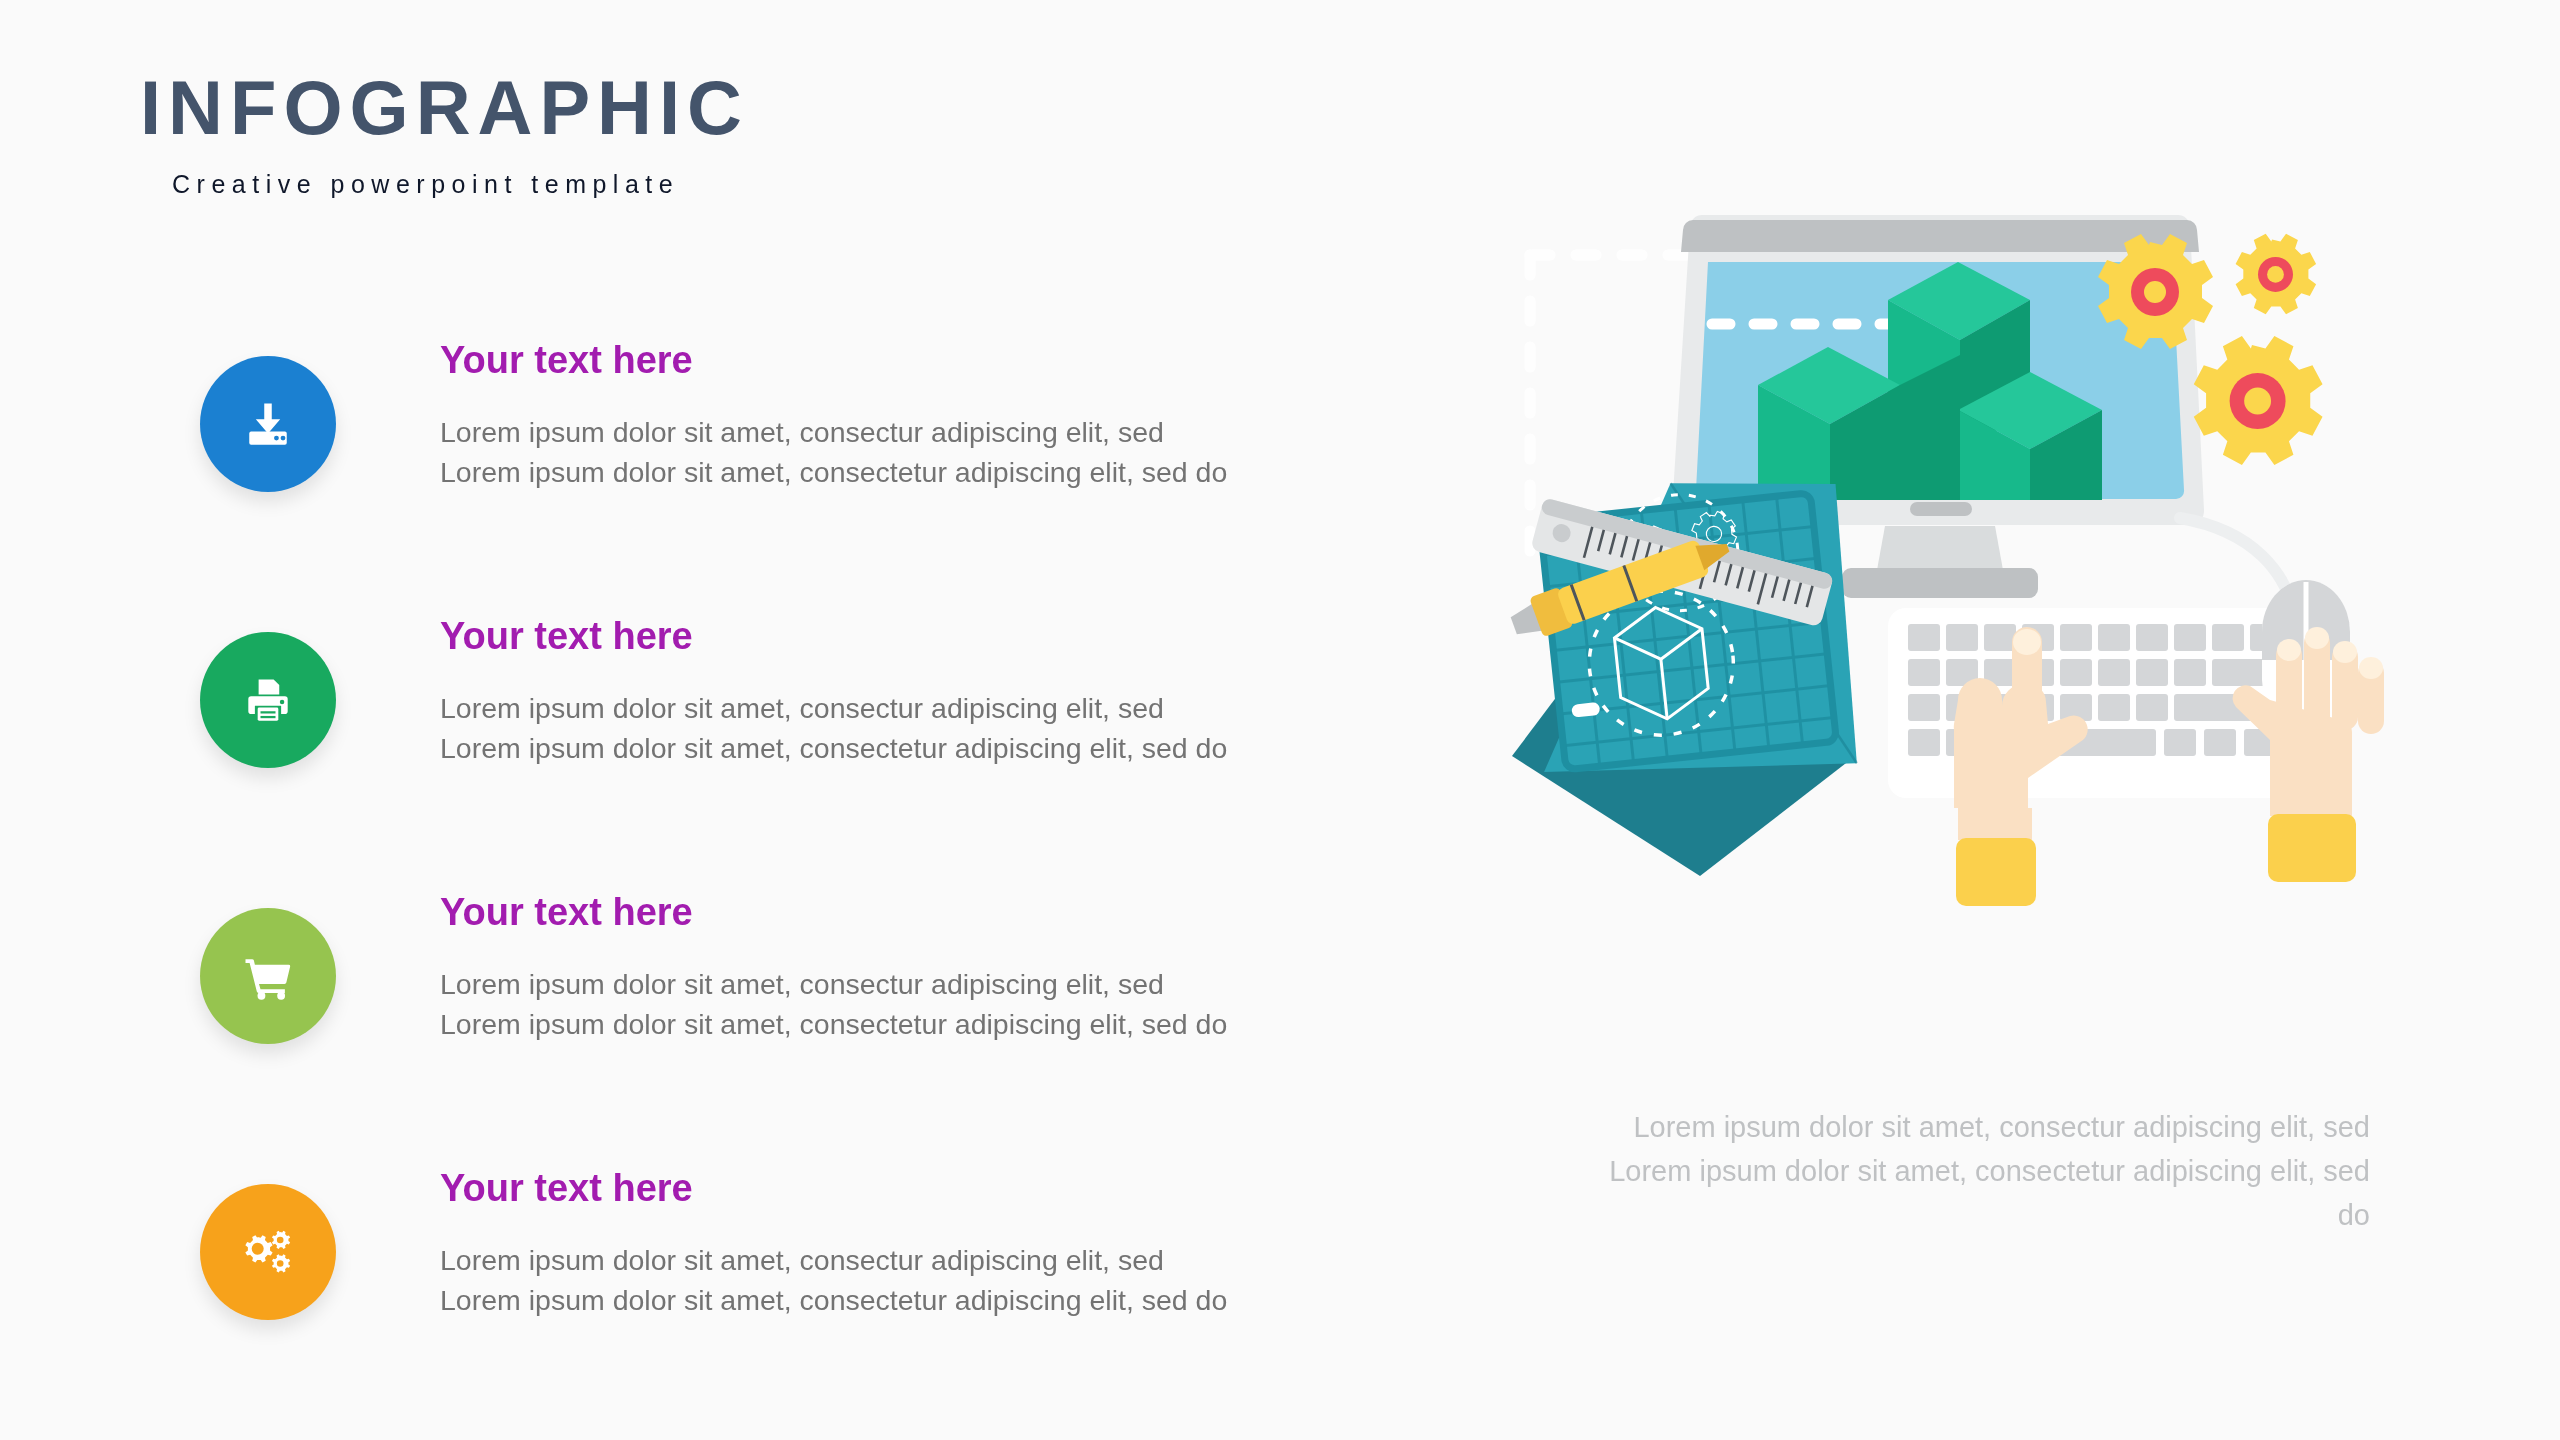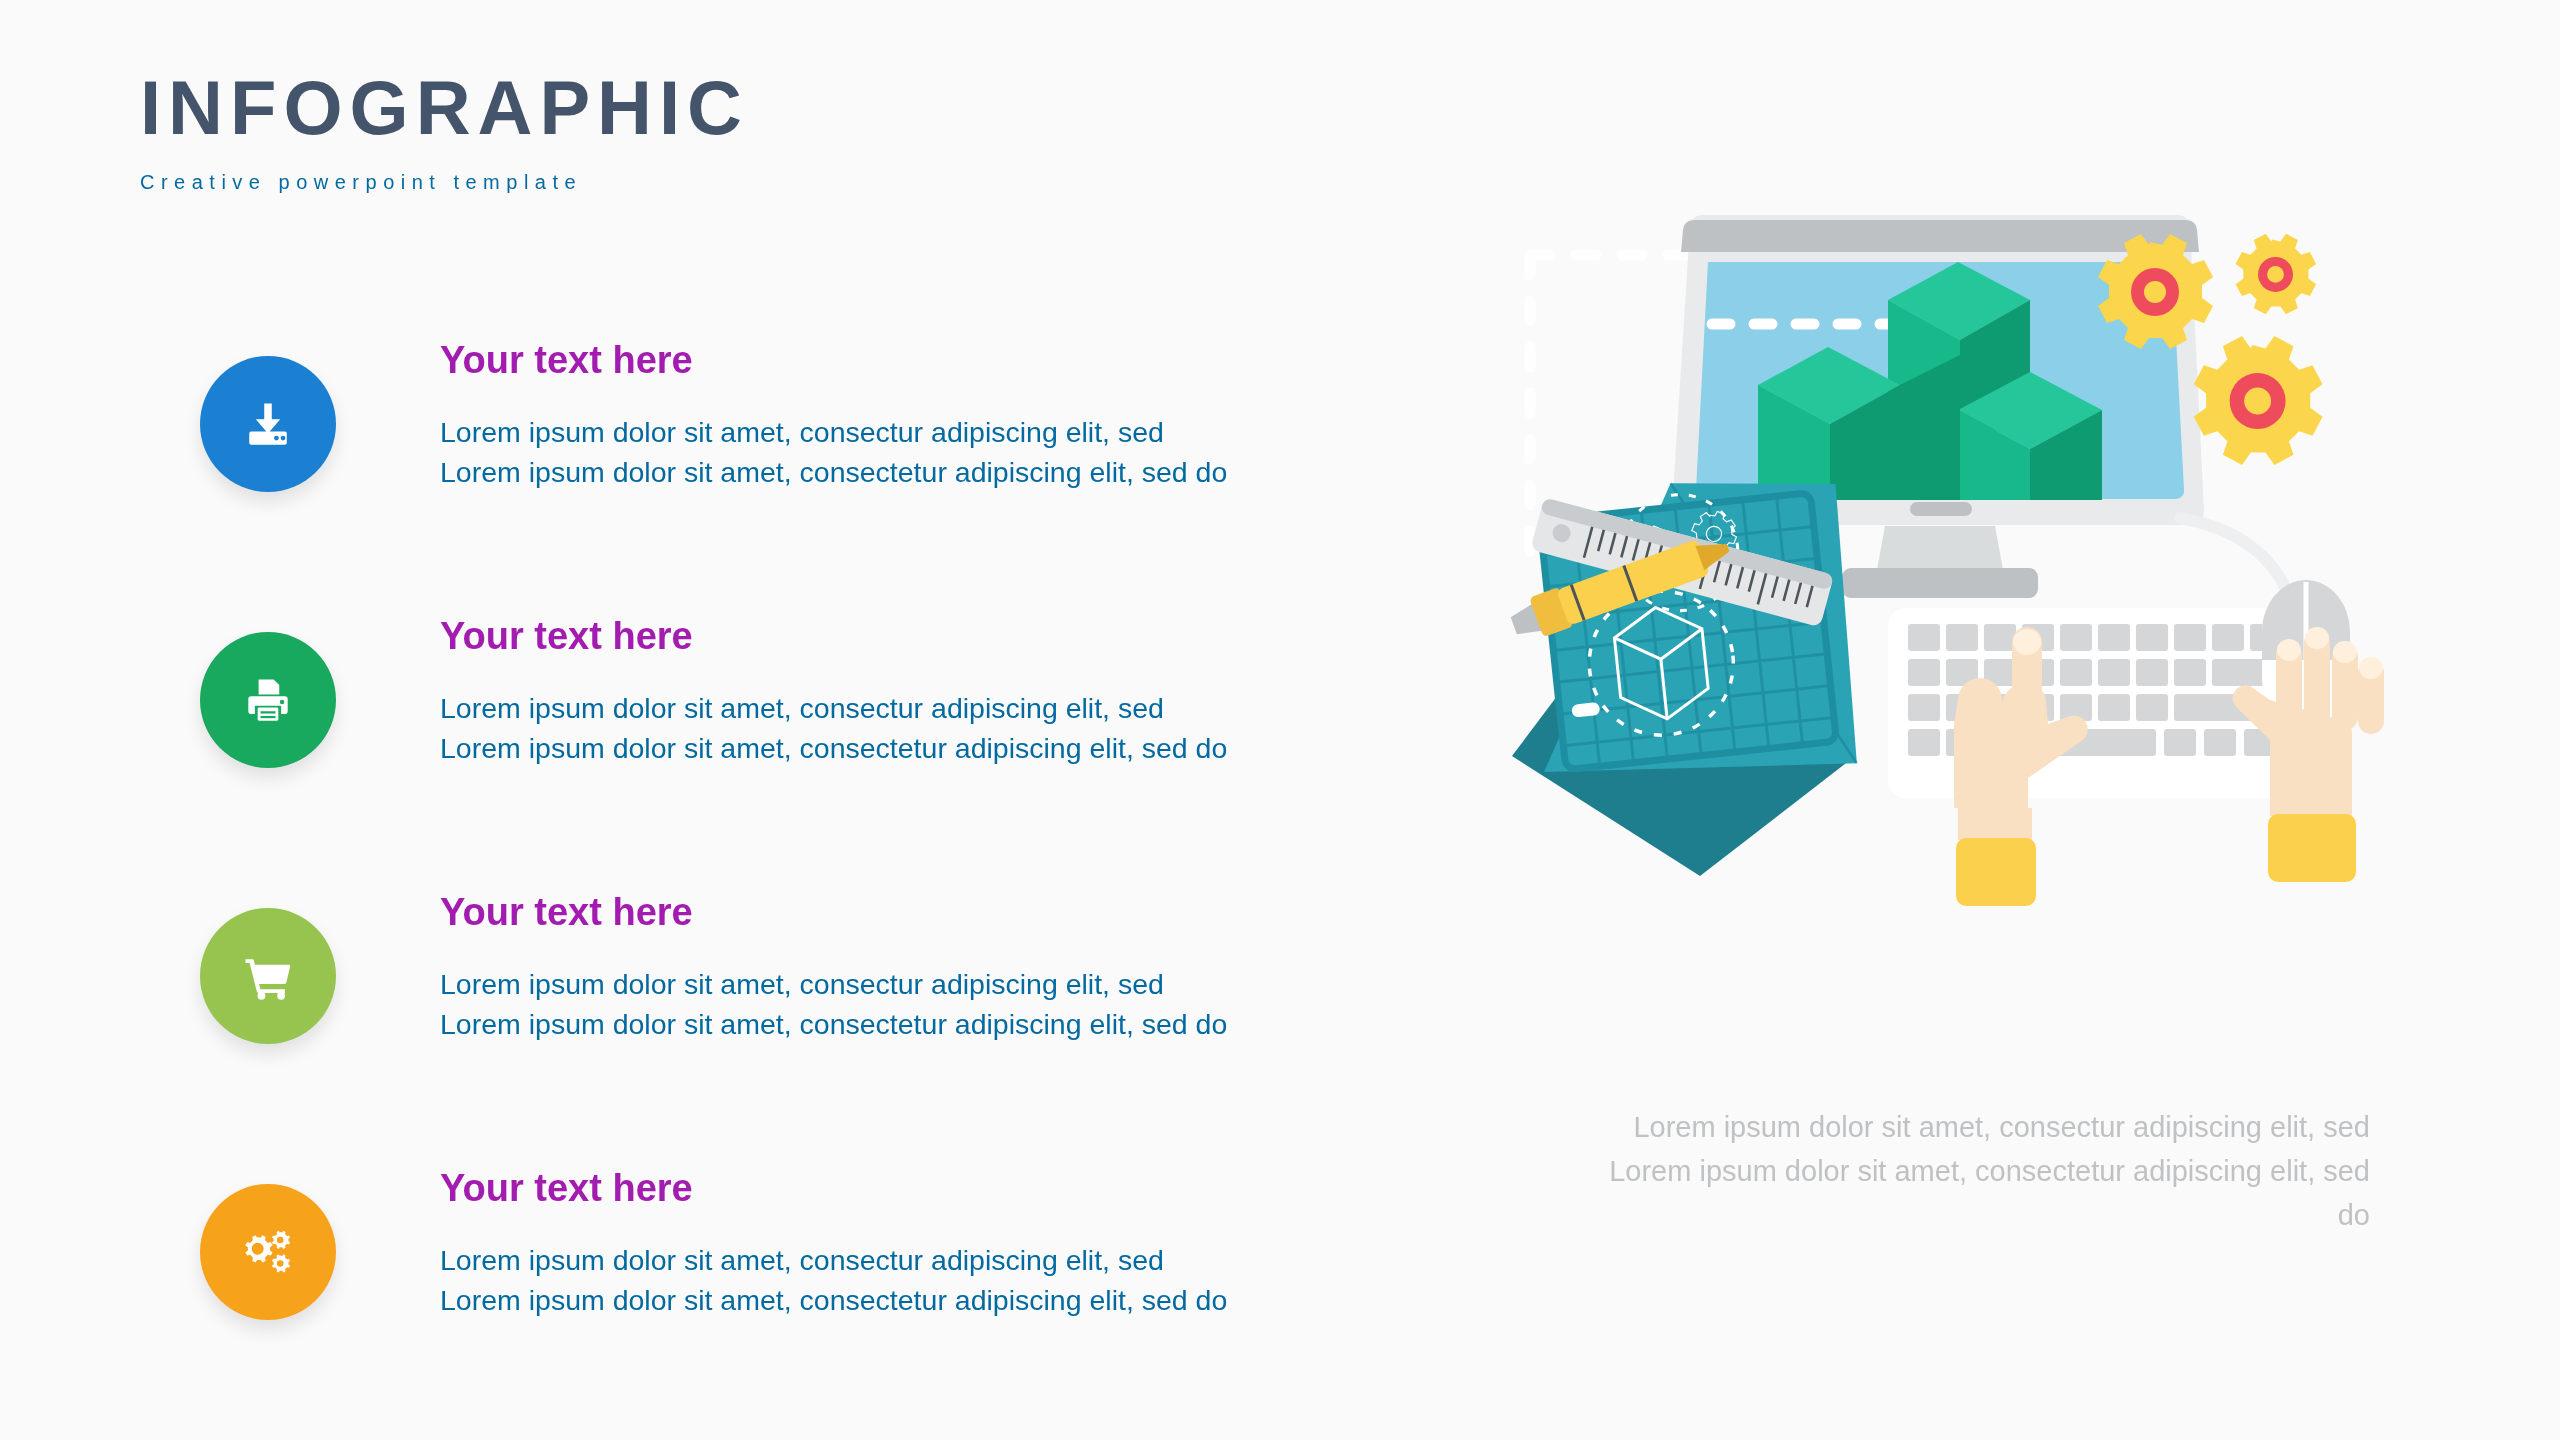--- a/index.html
+++ b/index.html
@@ -12,41 +12,41 @@
   .slide { position:relative; width:2560px; height:1440px; background:#FAFAFA; }
 
   
   .header { position:absolute; left:140px; top:70px; }
   .title {
     font-size:76px; font-weight:700; color:#44546B;
     letter-spacing:7px; line-height:1;
   }
   .subtitle {
     margin-top:26px;
-    font-size:20px; color:#0369a1; font-weight:400;
-    letter-spacing:6.5px; line-height:1;
+    font-size:25px; color:#0f172a; font-weight:400;
+    letter-spacing:6.5px; line-height:1;margin-left:32px;
   }
 
   
   .features { position:absolute; left:200px; top:340px; width:1260px; }
   .feature-row { position:relative; height:276px; }
   .icon-circle {
     position:absolute; left:0; top:16px;
     width:136px; height:136px; border-radius:50%;
     display:flex; align-items:center; justify-content:center;
     box-shadow:0 10px 18px rgba(0,0,0,0.10);
   }
   .icon-circle svg { width:60px; height:60px; display:block; }
   .feature-body { position:absolute; left:240px; top:0; width:1020px; }
   .feature-title {
     font-size:38px; font-weight:700; color:#a21caf;
     line-height:1.1; margin-bottom:30px;
   }
   .feature-line {
-    font-size:28.5px; color:#0369a1; font-weight:400;
+    font-size:28.5px; color:#737373; font-weight:400;
     line-height:1.42; white-space:nowrap;
   }
 
   
   .illus { position:absolute; left:1490px; top:200px; width:940px; height:720px; }
   .illus svg { width:100%; height:100%; display:block; overflow:visible; }
 
   
   .caption {
     position:absolute; left:1580px; top:1105px; width:790px;

